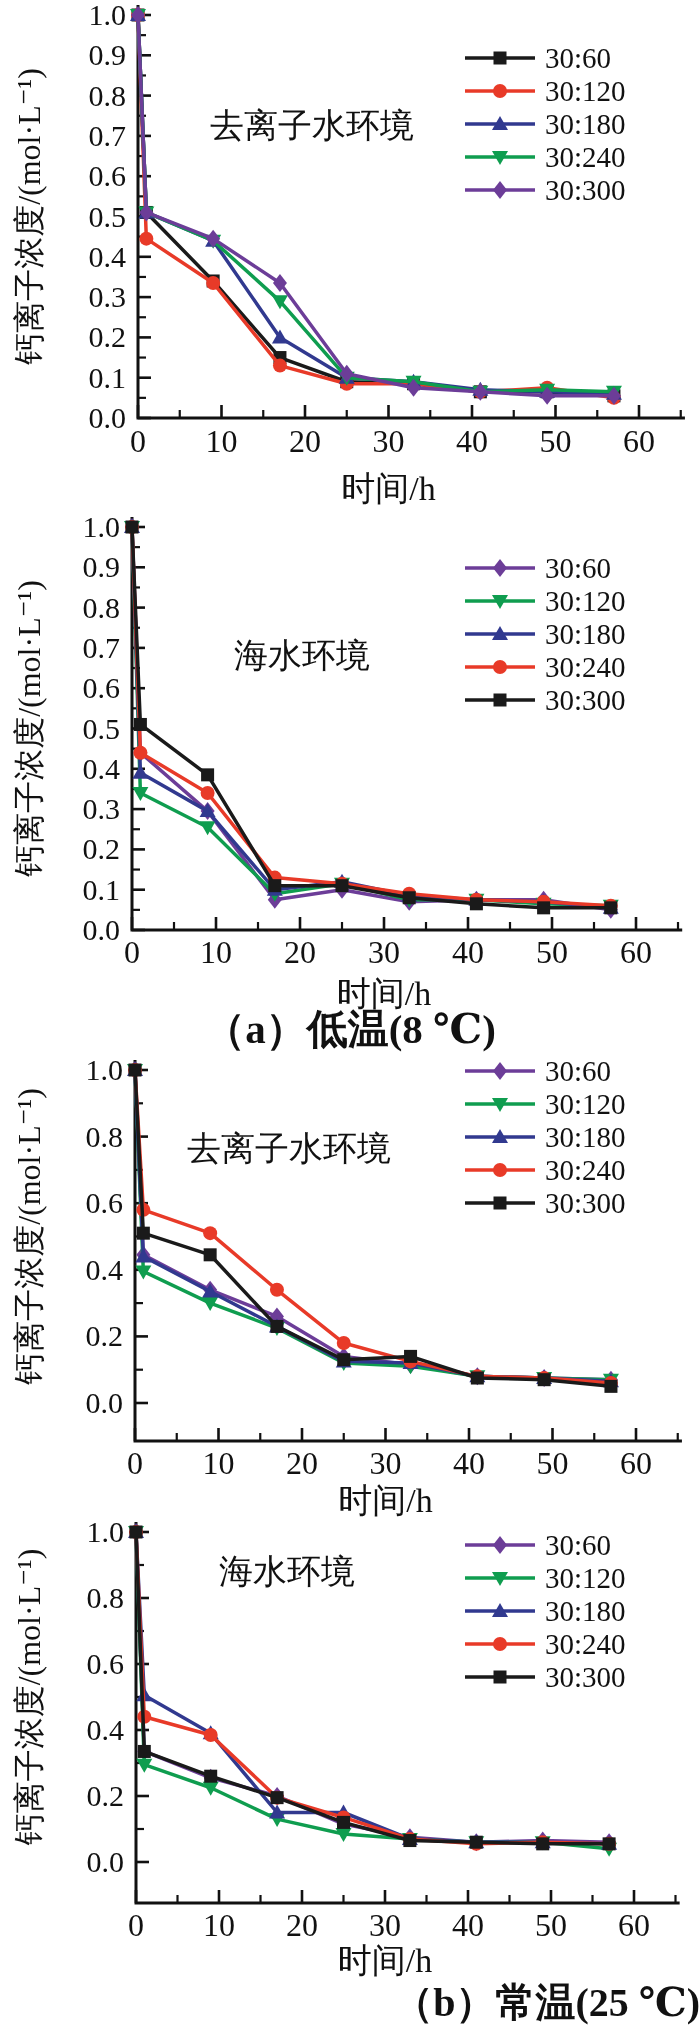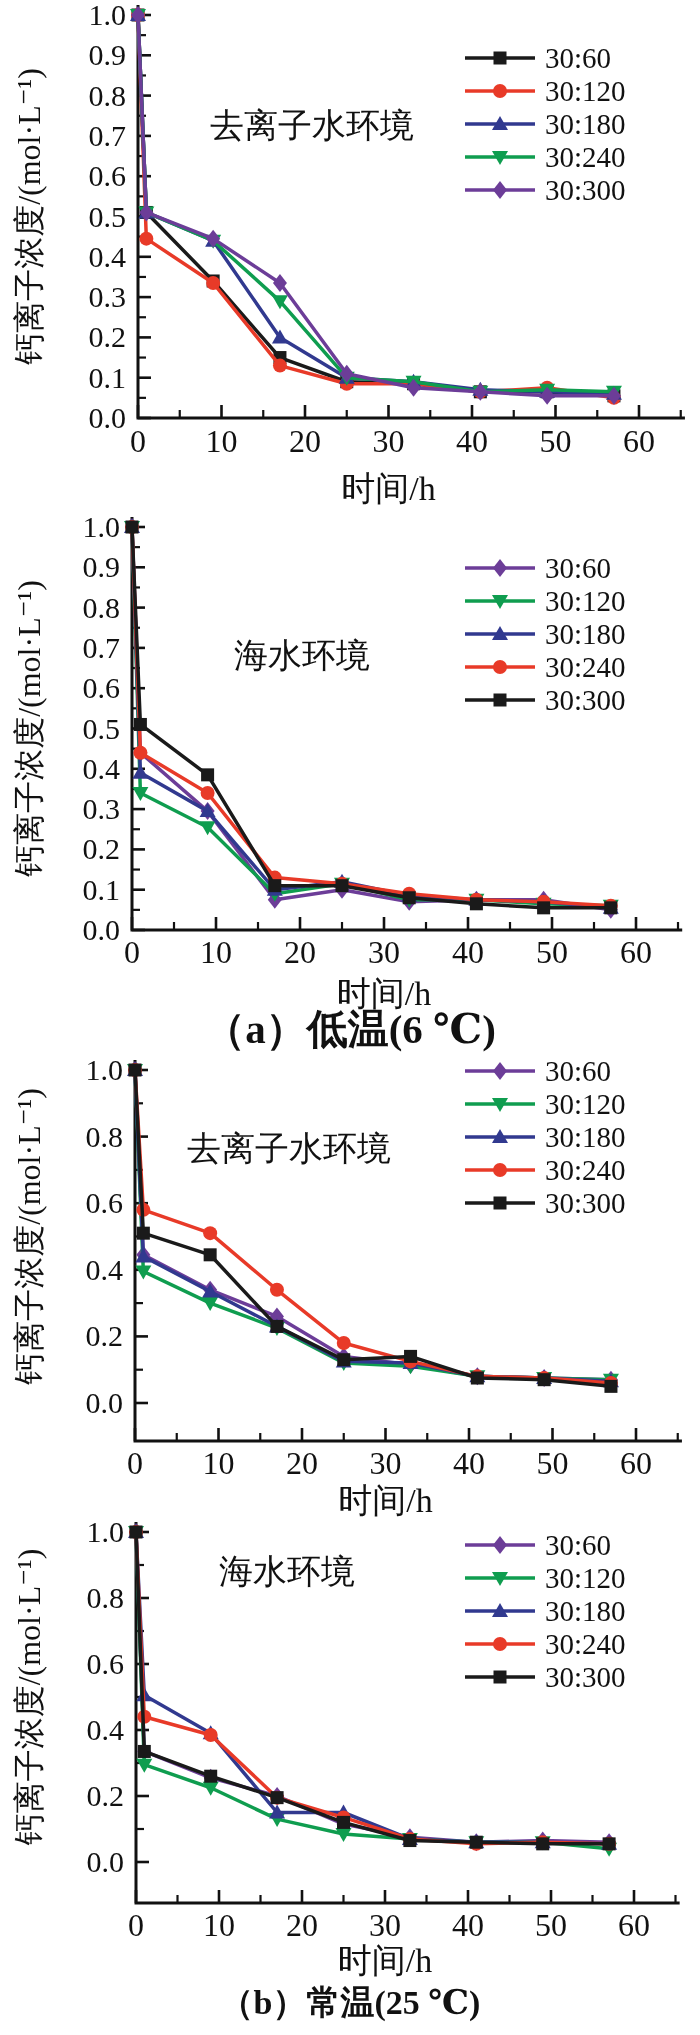--- a/index.html
+++ b/index.html
@@ -2,21 +2,21 @@
 <html><head>
 <meta charset="utf-8">
 <style>
   html,body{margin:0;padding:0;background:#ffffff;}
   #figure{position:relative;width:700px;height:2035px;background:#ffffff;overflow:hidden;
           font-family:"Liberation Serif","DejaVu Serif",serif;}
   svg.chart{display:block;}
   .caption{width:700px;text-align:center;font-weight:bold;color:#111;
            font-family:"Liberation Serif","DejaVu Serif",serif;}
   #caption-a{height:40px;line-height:38px;font-size:41px;}
-  #caption-b{height:55px;line-height:46px;font-size:34px;}
+  #caption-b{height:55px;line-height:46px;font-size:40px;text-align:right;}
   text{font-family:"Liberation Serif","DejaVu Serif",serif;fill:#111;}
 </style>
 </head>
 <body>
 
 <div id="figure">
   <svg class="chart" id="chart-a1" width="700" height="505" viewBox="0 0 700 505">
       <path d="M 138 5 L 138 418 L 684.925 418" stroke="#111111" fill="none" stroke-width="3"></path>
       <line x1="138" y1="418" x2="151" y2="418" stroke="#111111" stroke-width="2.6"></line>
       <text x="126" y="428" font-size="30" text-anchor="end">0.0</text>
@@ -257,21 +257,21 @@
       <line x1="465" y1="129" x2="535" y2="129" stroke="#31398f" stroke-width="3.5"></line>
       <polygon fill="#31398f" points="500,121 492,135 508,135"></polygon>
       <text x="545" y="139" font-size="29" text-anchor="start">30:180</text>
       <line x1="465" y1="162" x2="535" y2="162" stroke="#e83a28" stroke-width="3.5"></line>
       <circle fill="#e83a28" cx="500" cy="162" r="7"></circle>
       <text x="545" y="172" font-size="29" text-anchor="start">30:240</text>
       <line x1="465" y1="195" x2="535" y2="195" stroke="#1a1a1a" stroke-width="3.5"></line>
       <rect fill="#1a1a1a" x="493.5" y="188.5" width="13" height="13"></rect>
       <text x="545" y="205" font-size="29" text-anchor="start">30:300</text>
     </svg>
-  <div class="caption" id="caption-a">（a）低温(6 ℃)</div>
+  <div class="caption" id="caption-a">（a）低温(8 ℃)</div>
   <svg class="chart" id="chart-b1" width="700" height="470" viewBox="0 0 700 470">
       <path d="M 135 10 L 135 391 L 681.925 391" stroke="#111111" fill="none" stroke-width="3"></path>
       <line x1="135" y1="353" x2="148" y2="353" stroke="#111111" stroke-width="2.6"></line>
       <text x="123" y="363" font-size="30" text-anchor="end">0.0</text>
       <line x1="135" y1="286.4" x2="148" y2="286.4" stroke="#111111" stroke-width="2.6"></line>
       <text x="123" y="296.4" font-size="30" text-anchor="end">0.2</text>
       <line x1="135" y1="219.79999999999998" x2="148" y2="219.79999999999998" stroke="#111111" stroke-width="2.6"></line>
       <text x="123" y="229.79999999999998" font-size="30" text-anchor="end">0.4</text>
       <line x1="135" y1="153.19999999999996" x2="148" y2="153.19999999999996" stroke="#111111" stroke-width="2.6"></line>
       <text x="123" y="163.19999999999996" font-size="30" text-anchor="end">0.6</text>

